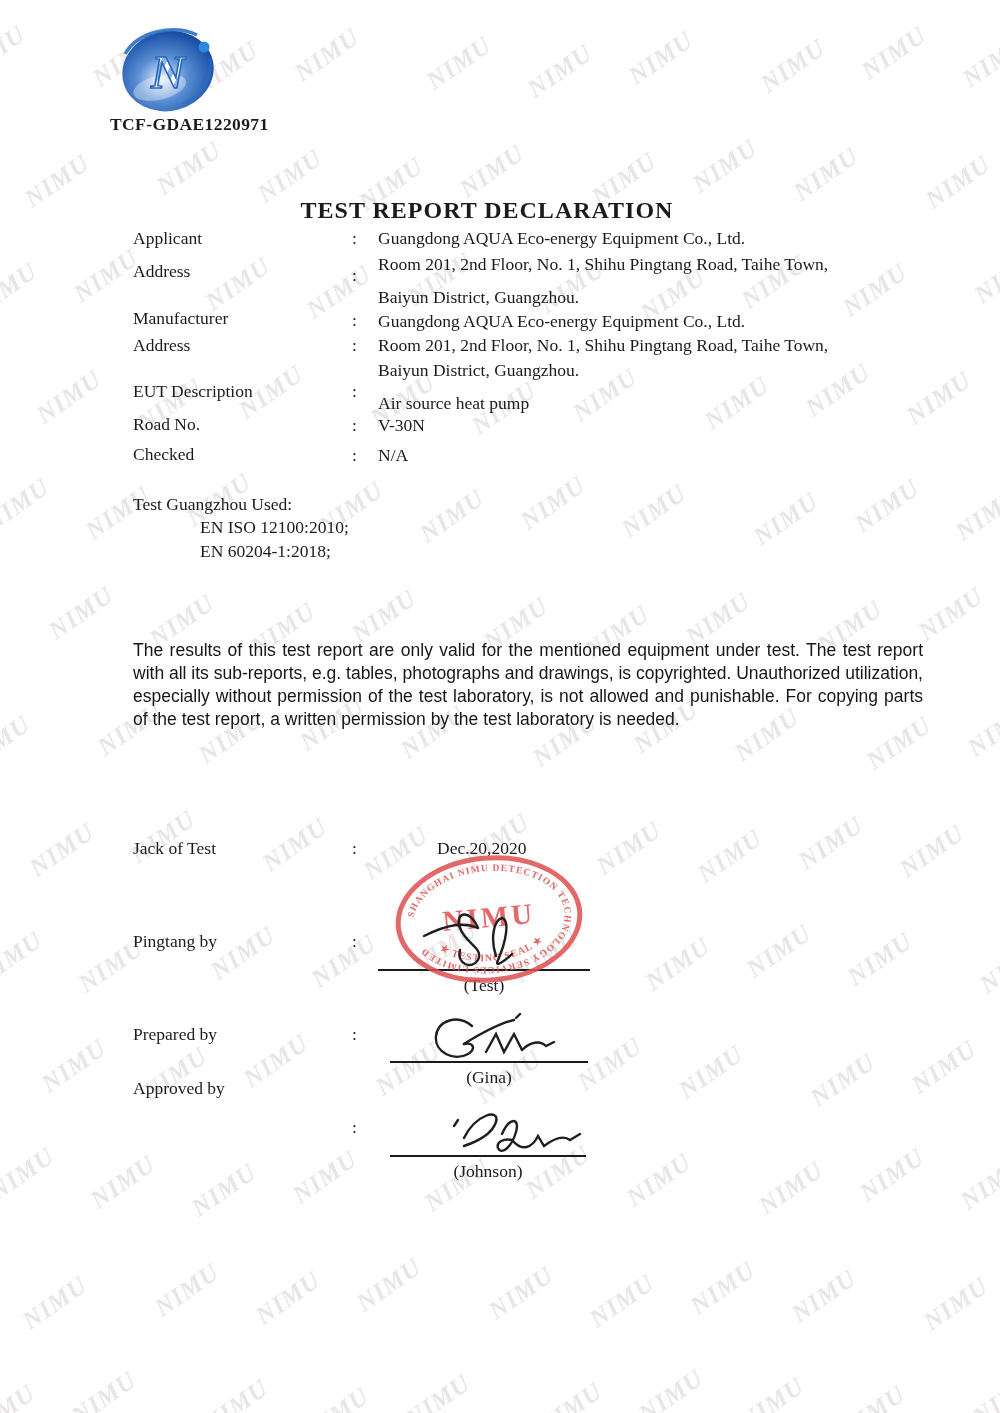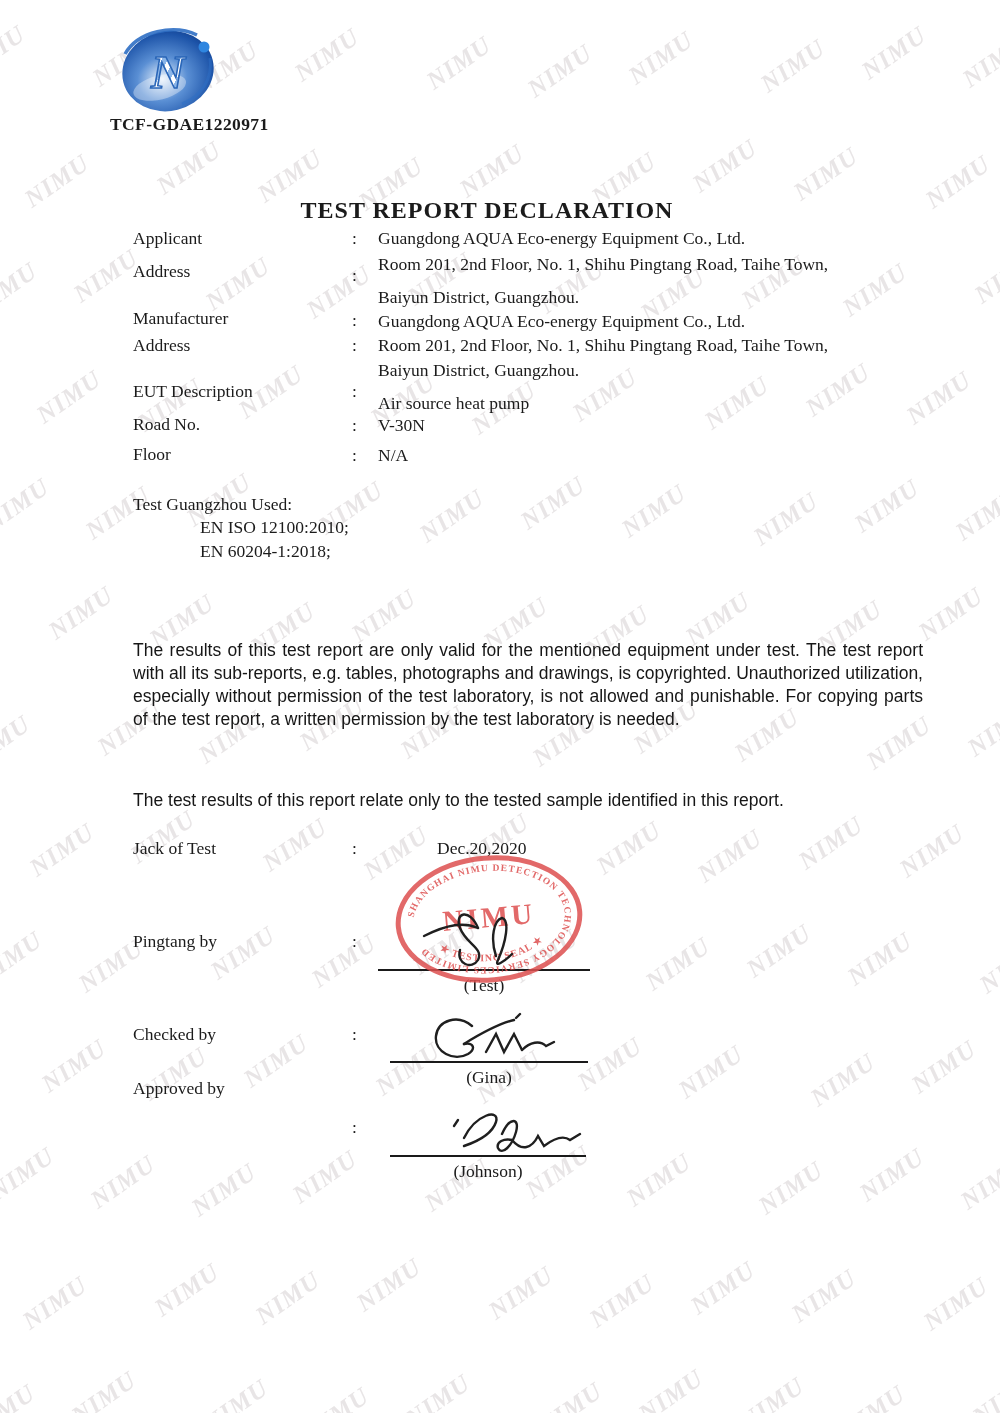--- a/index.html
+++ b/index.html
@@ -230,30 +230,29 @@
     <div class="abs val" style="top:360px">Baiyun District, Guangzhou.</div>
 
     <div class="abs lbl" style="top:381px">EUT Description</div>
     <div class="abs cln" style="top:381px">:</div>
     <div class="abs val" style="top:393px">Air source heat pump</div>
 
     <div class="abs lbl" style="top:414px">Road No.</div>
     <div class="abs cln" style="top:415px">:</div>
     <div class="abs val" style="top:415px">V-30N</div>
 
-    <div class="abs lbl" style="top:444px">Floor</div>
+    <div class="abs lbl" style="top:444px">Checked</div>
     <div class="abs cln" style="top:445px">:</div>
     <div class="abs val" style="top:445px">N/A</div>
 
     <div class="abs tp-head">Test Guangzhou Used:</div>
     <div class="abs tp-item" style="top:517px">EN ISO 12100:2010;</div>
     <div class="abs tp-item" style="top:541px">EN 60204-1:2018;</div>
 
     <p class="abs para" style="top:639px;margin:0;">The results of this test report are only valid for the mentioned equipment under test. The test report with all its sub-reports, e.g. tables, photographs and drawings, is copyrighted. Unauthorized utilization, especially without permission of the test laboratory, is not allowed and punishable. For copying parts of the test report, a written permission by the test laboratory is needed.</p>
-    <p class="abs para" style="top:789px;margin:0;">The test results of this report relate only to the tested sample identified in this report.</p>
 
     <div class="abs lbl" style="top:838px">Jack of Test</div>
     <div class="abs cln" style="top:838px">:</div>
     <div class="abs" style="left:437px;top:838px;font-size:17.5px;">Dec.20,2020</div>
 
     <svg class="abs stamp" viewBox="0 0 194 138">
       <ellipse cx="97" cy="69" rx="91" ry="61" fill="none" stroke-width="5" stroke="#dd4f4f"></ellipse>
       <path id="ringPath" d="M 21,69 A 76,48 0 1 1 173,69 A 76,48 0 1 1 21,69" fill="none"></path>
       <text font-size="9.5" font-weight="bold" letter-spacing="1.1" fill="#dd4f4f">
         <textPath href="#ringPath" startOffset="2%">SHANGHAI NIMU DETECTION TECHNOLOGY SERVICES LIMITED</textPath>
@@ -270,21 +269,21 @@
     <svg class="abs sig-svg" style="left:420px;top:898px;width:130px;height:78px;" viewBox="0 0 130 78">
       <g fill="none" stroke="#1f1f1f" stroke-width="2.4" stroke-linecap="round">
         <path d="M4,38 C28,26 44,24 58,30"></path>
         <path d="M58,30 C50,10 34,14 40,30 C46,46 64,50 58,62 C52,72 36,66 40,52"></path>
         <path d="M76,58 C70,40 74,22 82,20 C90,22 86,44 78,62 C74,70 84,64 92,56"></path>
       </g>
     </svg>
     <div class="abs sigline" style="left:378px;top:969px;width:212px;"></div>
     <div class="abs signame" style="left:378px;top:975px;width:212px;">(Test)</div>
 
-    <div class="abs lbl" style="top:1024px">Checked by</div>
+    <div class="abs lbl" style="top:1024px">Prepared by</div>
     <div class="abs cln" style="top:1024px">:</div>
     <svg class="abs sig-svg" style="left:428px;top:1012px;width:140px;height:55px;" viewBox="0 0 140 55">
       <g fill="none" stroke="#1f1f1f" stroke-width="2.4" stroke-linecap="round">
         <path d="M44,14 C30,2 10,8 8,24 C6,40 26,50 40,42 C48,37 46,30 36,32"></path>
         <path d="M36,32 C52,22 70,12 86,8"></path>
         <path d="M88,6 L92,2"></path>
         <path d="M58,40 L68,22 L76,40 L86,22 L94,38"></path>
         <path d="M94,38 C102,30 112,28 118,34 L126,30"></path>
       </g>
     </svg>

